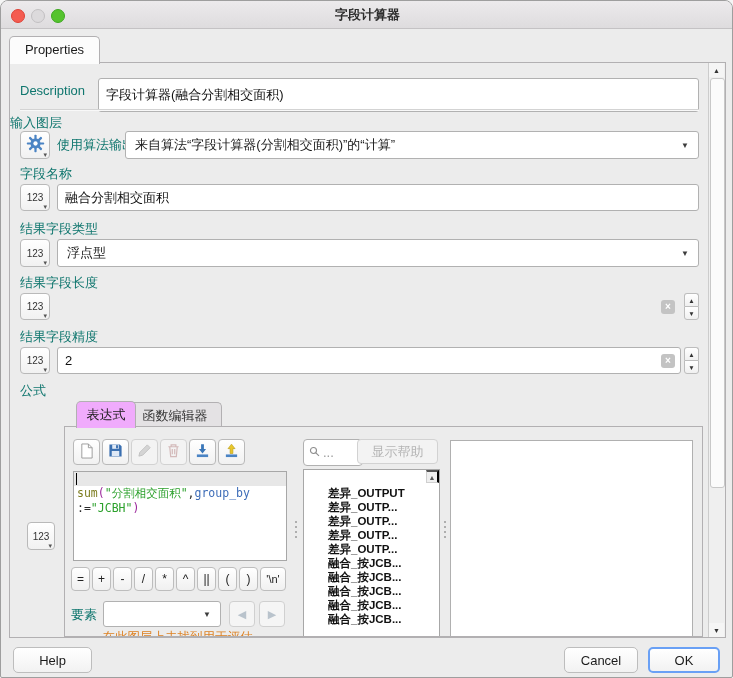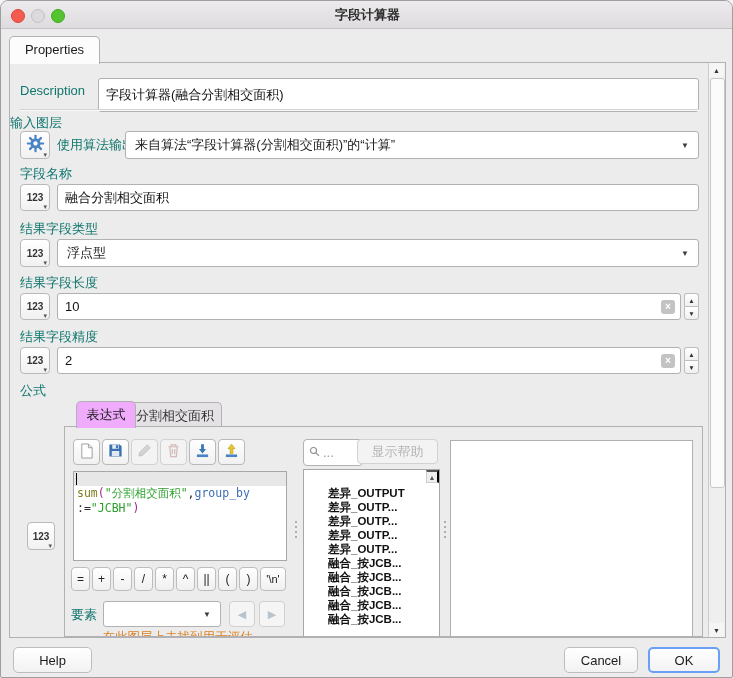--- a/index.html
+++ b/index.html
@@ -23,21 +23,21 @@
   .dtab.inactive{left:97px;top:36px;width:91px;height:26px;background:#e4e2e4;z-index:1;color:#333;}
   
   .pane{left:8px;top:61px;width:717px;height:576px;border:1px solid #b2b0b2;background:#ececec;overflow:hidden;z-index:2;}
   .slabel{position:absolute;height:16px;line-height:16px;color:#0f766e;}
   .tinput{position:absolute;background:#fff;border:1px solid #b1b1b1;border-radius:3px;padding:0 7px;font:13px "Liberation Sans","DejaVu Sans",sans-serif;color:#111;outline:none;box-sizing:border-box;}
   .combo{position:absolute;display:flex;align-items:center;background:#fff;border:1px solid #b1b1b1;border-radius:3px;padding:0 9px;box-sizing:border-box;}
   .combo .cval{flex:1;white-space:nowrap;overflow:hidden;}
   .combo .carr{font-size:8px;color:#3c3c3c;margin-left:6px;}
   .hsep{position:absolute;border-top:1px solid #d3d3d3;border-bottom:1px solid #f8f8f8;}
   .lbtn{position:absolute;width:30px;background:linear-gradient(#ffffff,#f1f1f1);border:1px solid #b9b9b9;border-radius:4px;display:flex;align-items:center;justify-content:center;padding:0;cursor:default;}
-  .lbtn .badge{font-weight:700;font-size:10px;color:#333;letter-spacing:0;}
+  .lbtn .badge{font-weight:400;font-size:10px;color:#333;letter-spacing:0;}
   .ddcaret{position:absolute;right:2px;bottom:0px;font-size:7px;color:#555;line-height:7px;}
   .clearico{position:absolute;width:14px;height:14px;border-radius:3px;background:#c3c3c3;color:#fff;font-size:10px;line-height:14px;text-align:center;font-weight:700;}
   .spincol{position:absolute;width:15px;display:flex;flex-direction:column;}
   .spinbtn{flex:1;background:linear-gradient(#fff,#f0f0f0);border:1px solid #bdbdbd;font-size:6.5px;color:#333;display:flex;align-items:center;justify-content:center;padding:0;}
   .spinbtn.up{border-radius:3px 3px 0 0;border-bottom:none;}
   .spinbtn.dn{border-radius:0 0 3px 3px;}
   
   .ftab{position:absolute;text-align:center;border:1px solid #b2b0b2;border-bottom:none;border-radius:5px 5px 0 0;line-height:25px;font-size:13px;}
   .ftab.active{left:66px;top:338px;width:58px;height:26px;background:#f0abfc;z-index:3;}
   .ftab.inactive{left:118px;top:339px;width:92px;height:25px;background:#e4e2e4;z-index:1;color:#333;}
@@ -134,21 +134,20 @@
     <div class="combo" style="left:47px;top:176px;width:642px;height:28px;">
       <span class="cval">浮点型</span>
       <span class="carr">▼</span>
     </div>
 
     <div class="slabel" style="left:10px;top:212px;">结果字段长度</div>
     <button class="lbtn" style="left:10px;top:230px;height:27px;">
       <span class="badge">123</span>
       <span class="ddcaret">▾</span>
     </button>
-    <input class="tinput" style="left: 47px; top: 230px; width: 624px; height: 27px; padding-right: 26px;" spellcheck="false" value="10">
     <span class="clearico" style="left:651px;top:237px;">×</span>
     <div class="spincol" style="left:674px;top:230px;height:27px;">
       <button class="spinbtn up">▲</button>
       <button class="spinbtn dn">▼</button>
     </div>
 
     <div class="slabel" style="left:10px;top:266px;">结果字段精度</div>
     <button class="lbtn" style="left:10px;top:284px;height:27px;">
       <span class="badge">123</span>
       <span class="ddcaret">▾</span>
@@ -156,21 +155,21 @@
     <input class="tinput" style="left: 47px; top: 284px; width: 624px; height: 27px; padding-right: 26px;" spellcheck="false" value="2">
     <span class="clearico" style="left:651px;top:291px;">×</span>
     <div class="spincol" style="left:674px;top:284px;height:27px;">
       <button class="spinbtn up">▲</button>
       <button class="spinbtn dn">▼</button>
     </div>
 
     <div class="slabel" style="left:10px;top:320px;">公式</div>
 
     <div class="ftab active">表达式</div>
-    <div class="ftab inactive">分割相交面积</div>
+    <div class="ftab inactive">函数编辑器</div>
 
     <button class="lbtn" style="left:17px;top:459px;width:28px;height:28px;">
       <span class="badge">123</span>
       <span class="ddcaret">▾</span>
     </button>
 
     <div class="abs fpane">
 
       <button class="toolbtn" style="left:8px;">
         <span>

